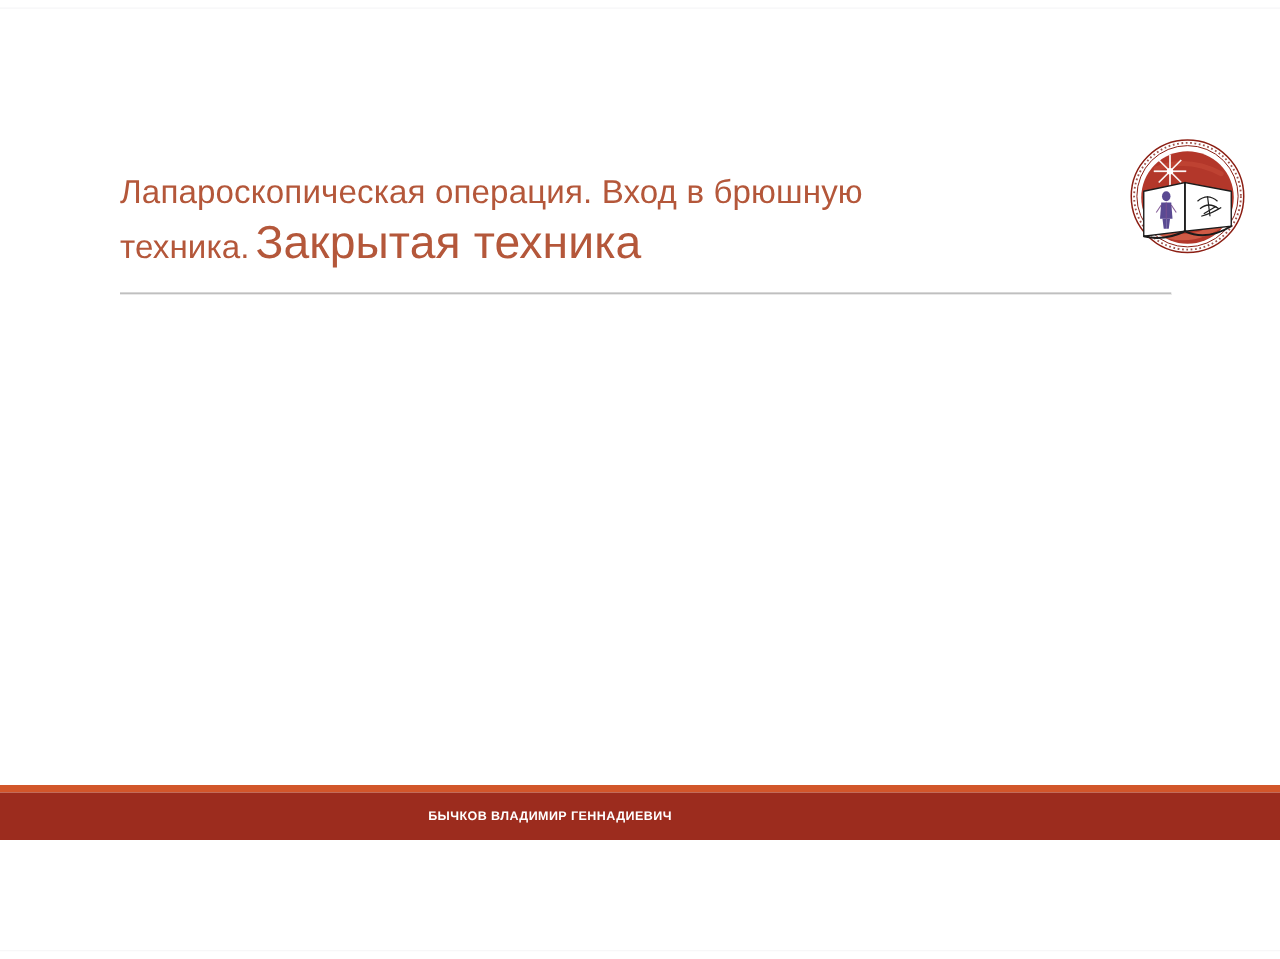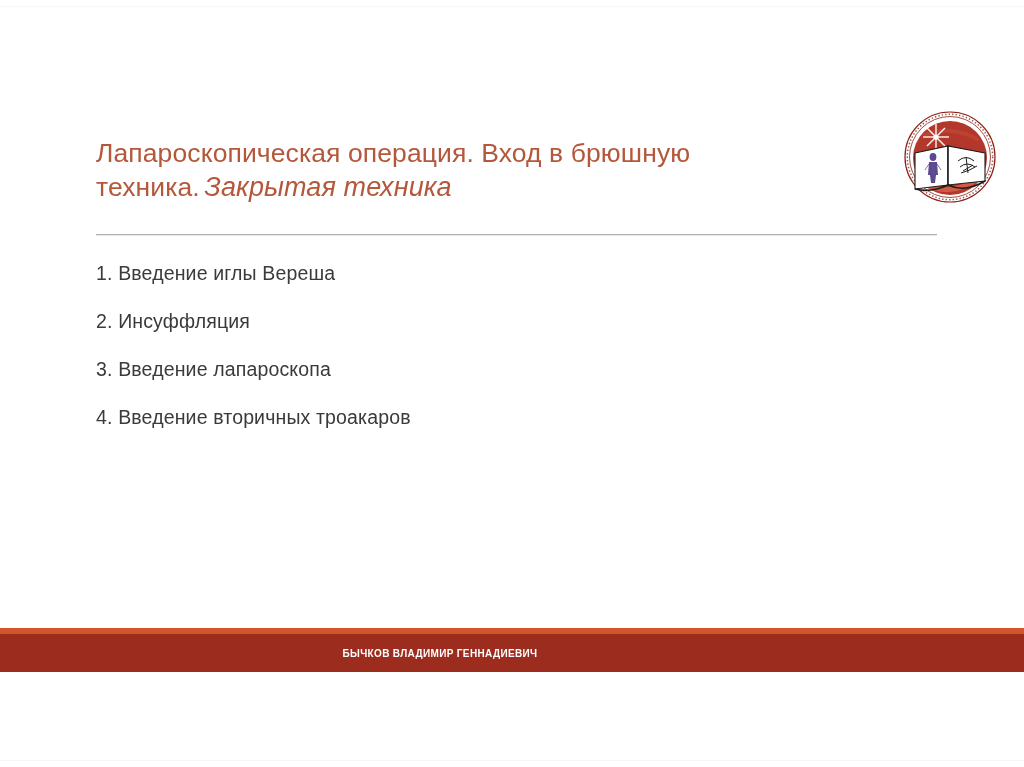--- a/index.html
+++ b/index.html
@@ -48,22 +48,21 @@
     color: #b4573a;
     font-weight: 400;
     line-height: 1.30;
     letter-spacing: 0.1px;
     white-space: normal;
   }
   .title-small {
     font-size: 26.5px;
   }
   .title-large {
-    font-size: 27px;
-    font-style: italic;
+    font-size: 37px;
   }
 
   
   .divider {
     position: absolute;
     left: 96px;
     top: 234px;
     width: 841px;
     height: 1px;
     background: #b0b0b0;
@@ -139,26 +138,20 @@
   <div class="title-block">
     <div class="title-line title-small">Лапароскопическая операция. Вход в брюшную</div>
     <div class="title-line">
       <span class="title-small">техника.</span>
       <span class="title-large">Закрытая техника</span>
     </div>
   </div>
 
   <div class="divider"></div>
 
-  <div class="list">
-    <div class="list-item">1. Введение иглы Вереша</div>
-    <div class="list-item">2. Инсуффляция</div>
-    <div class="list-item">3. Введение лапароскопа</div>
-    <div class="list-item">4. Введение вторичных троакаров</div>
-  </div>
 
   <div class="logo">
     <svg viewBox="0 0 94 96" xmlns="http://www.w3.org/2000/svg">
 
       <circle cx="47" cy="48" r="45" fill="#ffffff"></circle>
       <circle cx="47" cy="48" r="45" fill="none" stroke="#8c1f14" stroke-width="1.2"></circle>
       <circle cx="47" cy="48" r="40.5" fill="none" stroke="#8c1f14" stroke-width="0.8"></circle>
       <g stroke="#7d1b12" stroke-width="1.5" opacity="0.75">
         <circle cx="47" cy="48" r="42.7" fill="none" stroke-dasharray="1.4 2.1"></circle>
       </g>

